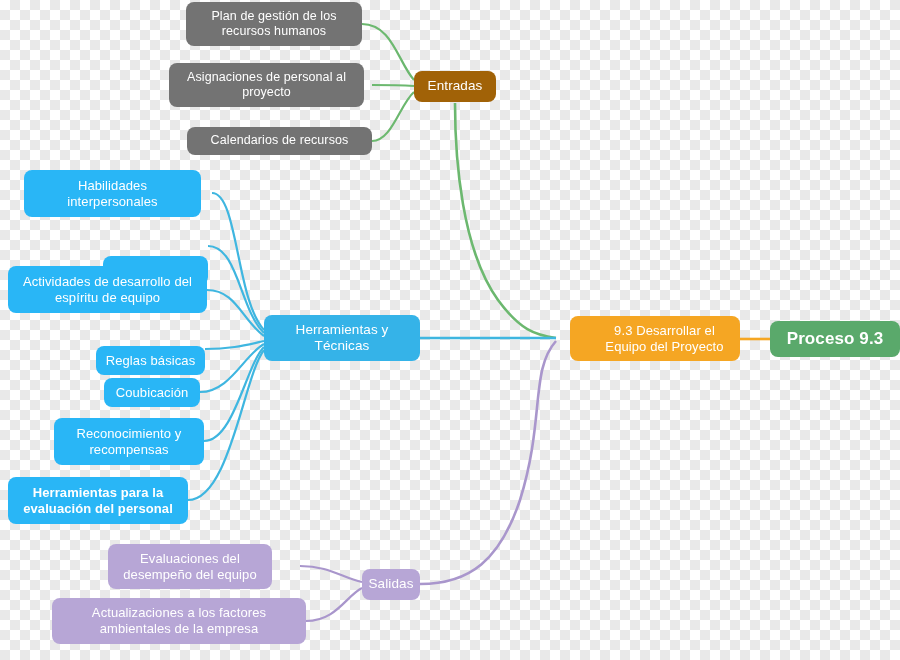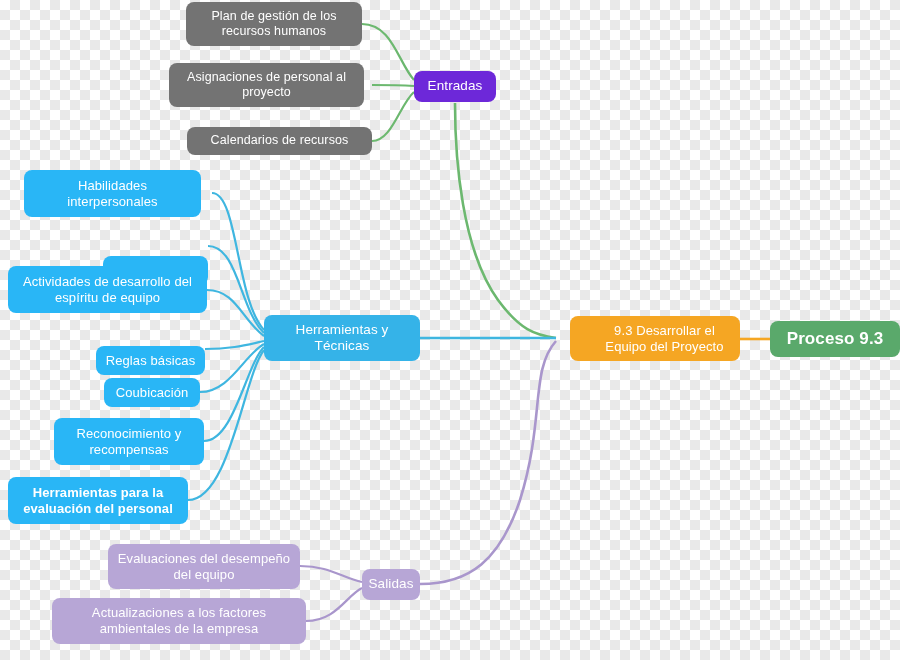--- a/index.html
+++ b/index.html
@@ -19,21 +19,21 @@
     color:#ffffff;
     display:flex;
     align-items:center;
     justify-content:center;
     text-align:center;
     line-height:1.22;
     padding:5px 9px;
     letter-spacing:0.1px;
   }
   .green{background:#737373;}
-  .greenDark{background:#6d28d9;}
+  .greenDark{background:#a16207;}
   .blue{background:#29b6f6;}
   .blueMid{background:#35b3e8;text-align:center;}
   .orange{background:#f5a623;padding-left:28px;}
   .purple{background:#b7a6d6;}
   .proc{background:#5aa96b;font-weight:bold;font-size:17px;}
   .n-small{font-size:12.5px;}
   .n-mid{font-size:13px;}
   .n-cat{font-size:13.5px;}
 </style>
 </head>
@@ -89,21 +89,21 @@
   <div class="node blue n-mid" style="left:96px;top:346px;width:109px;height:29px;">Reglas básicas</div>
 
   <div class="node blue n-mid" style="left:104px;top:378px;width:96px;height:29px;">Coubicación</div>
 
   <div class="node blue n-mid" style="left:54px;top:418px;width:150px;height:47px;">Reconocimiento y recompensas</div>
 
   <div class="node blue n-mid" style="left:8px;top:477px;width:180px;height:47px;font-weight:bold;">Herramientas para la evaluación del personal</div>
 
   <div class="node blueMid n-cat" style="left:264px;top:315px;width:156px;height:46px;">Herramientas y Técnicas</div>
 
-  <div class="node purple n-mid" style="left:108px;top:544px;width:192px;height:45px;">Evaluaciones del desempeño del equipo</div>
+  <div class="node purple n-mid" style="left:108px;top:544px;width:164px;height:45px;">Evaluaciones del desempeño del equipo</div>
 
   <div class="node purple n-mid" style="left:52px;top:598px;width:254px;height:46px;">Actualizaciones a los factores ambientales de la empresa</div>
 
   <div class="node purple n-cat" style="left:362px;top:569px;width:58px;height:31px;">Salidas</div>
 
   <div class="node orange n-mid" style="left:570px;top:316px;width:170px;height:45px;">9.3 Desarrollar el Equipo del Proyecto</div>
 
   <div class="node proc" style="left:770px;top:321px;width:130px;height:36px;">Proceso 9.3</div>
 
 </div>

